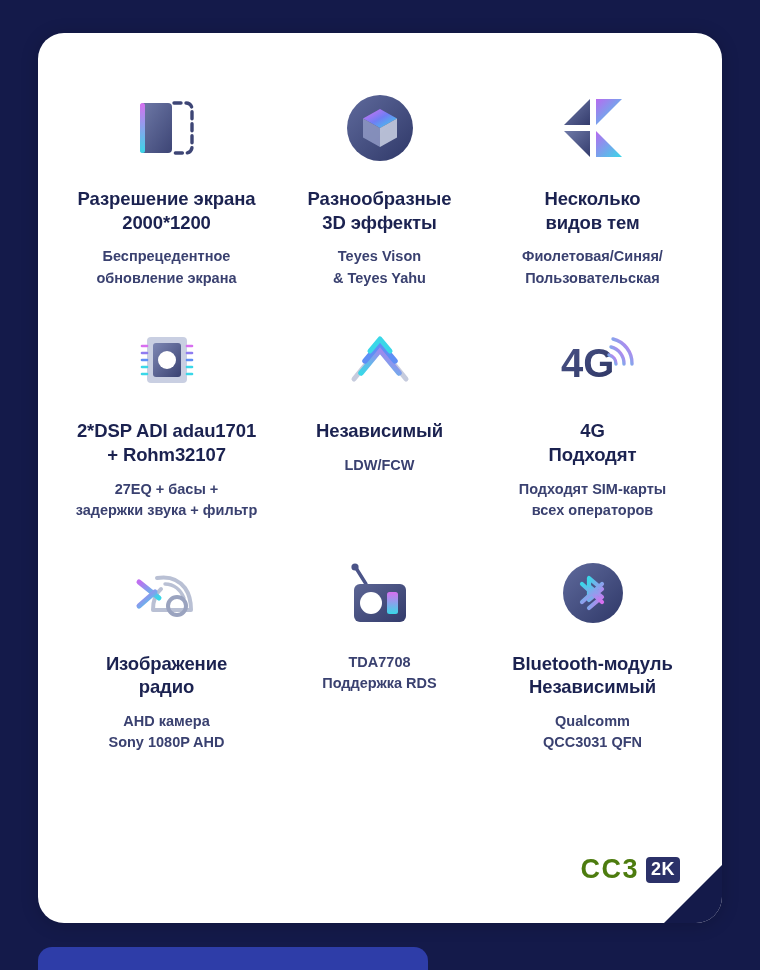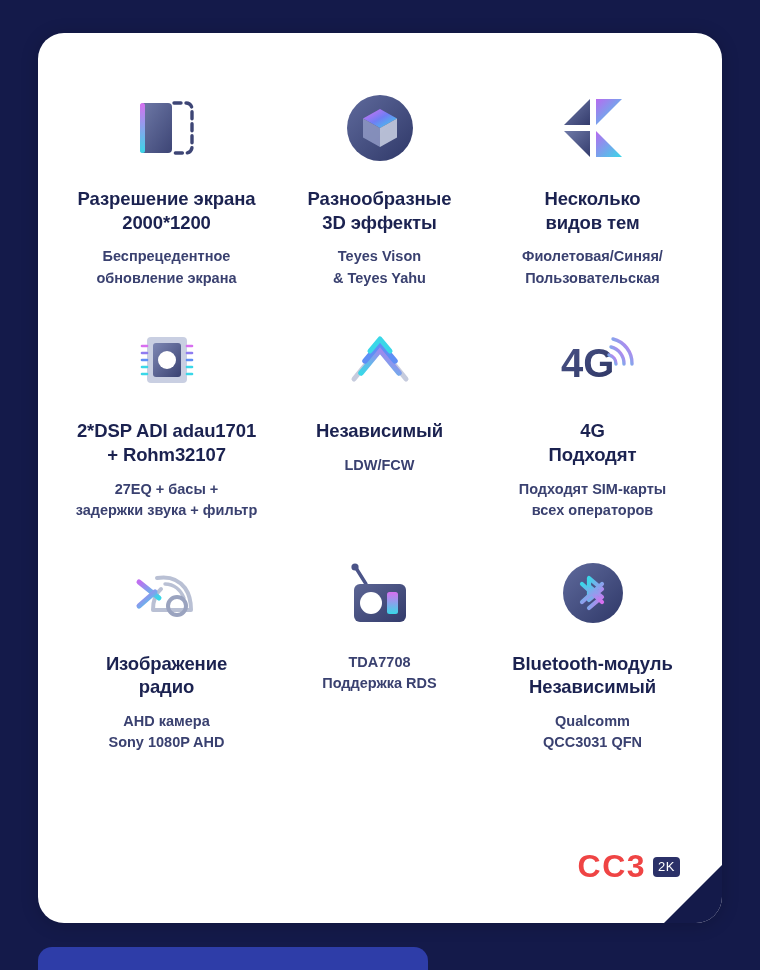--- a/index.html
+++ b/index.html
@@ -79,30 +79,30 @@
   }
   .logo {
     position: absolute;
     right: 42px;
     bottom: 38px;
     display: flex;
     align-items: center;
     gap: 7px;
   }
   .logo-text {
-    font-size: 32px;
+    font-size: 27px;
     font-weight: bold;
-    color: #ef4444;
+    color: #4d7c0f;
     letter-spacing: 1.5px;
   }
   .logo-badge {
     background: #2b3168;
     color: #ffffff;
-    font-size: 13px;
-    font-weight: normal;
+    font-size: 18px;
+    font-weight: bold;
     border-radius: 4px;
     padding: 2px 5px 3px 5px;
     letter-spacing: 0.5px;
   }
   .bottom-strip {
     position: absolute;
     left: 38px;
     bottom: 0;
     width: 390px;
     height: 28px;

